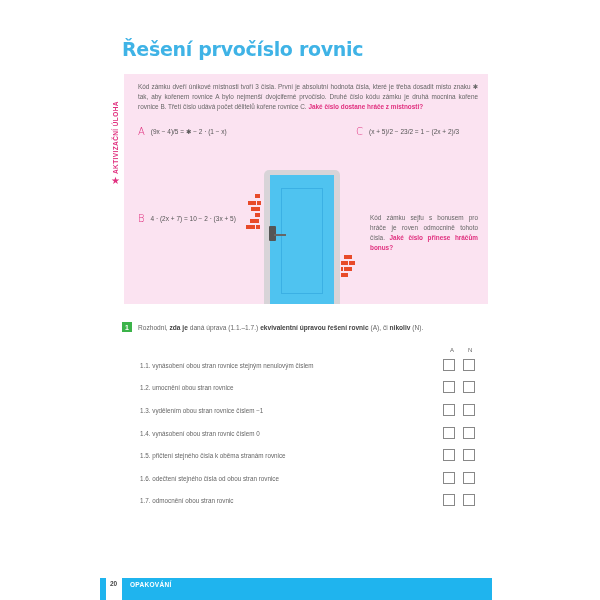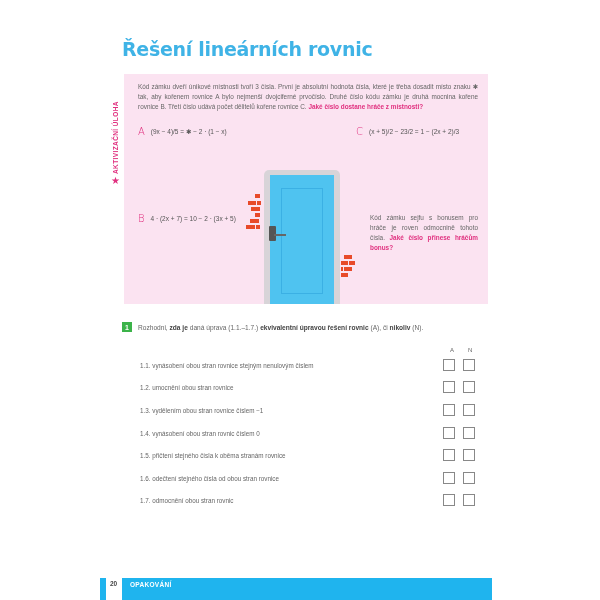--- a/index.html
+++ b/index.html
@@ -29,21 +29,21 @@
   .row .lbl { font-size: 6.3px; color: #666; flex: 1; }
   .cb { position: absolute; width: 12px; height: 12px; border: 1px solid #888; background: #fff; }
   .footer { position: absolute; left: 122px; top: 578px; width: 370px; height: 22px; background: #1fb4ee; }
   .footer-left { position: absolute; left: 100px; top: 578px; width: 6px; height: 22px; background: #1fb4ee; }
   .page-num { position: absolute; left: 110px; top: 580px; font-size: 6.5px; font-weight: bold; color: #444; }
   .footer .lbl { position: absolute; left: 8px; top: 3px; font-size: 6.5px; font-weight: bold; color: #fff; letter-spacing: 0.3px; }
 </style>
 </head>
 <body>
 
-<div class="title">Řešení lineárních rovnic</div>
+<div class="title">Řešení prvočíslo rovnic</div>
 
 <div class="side-label">
   <div class="txt">AKTIVIZAČNÍ ÚLOHA</div>
   <div class="star">★</div>
 </div>
 
 <div class="pink-box">
   <div class="intro">
     <span>Kód zámku dveří únikové místnosti tvoří 3 čísla. První je absolutní hodnota čísla, které je třeba dosadit místo znaku ✱ tak, aby kořenem rovnice A bylo nejmenší dvojciferné prvočíslo. Druhé číslo kódu zámku je druhá mocnina kořene rovnice B. Třetí číslo udává počet dělitelů kořene rovnice C.</span>
     <b>Jaké číslo dostane hráče z místnosti?</b>

